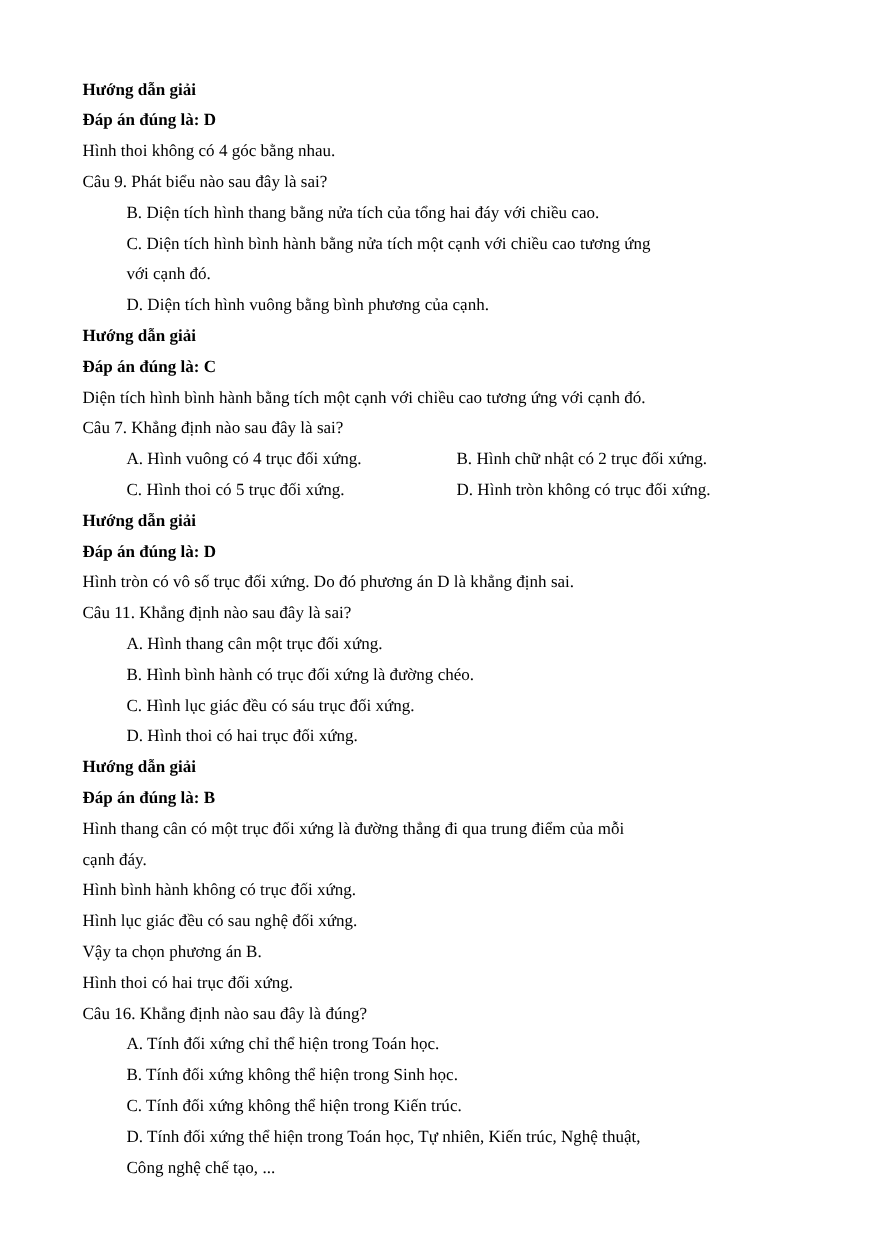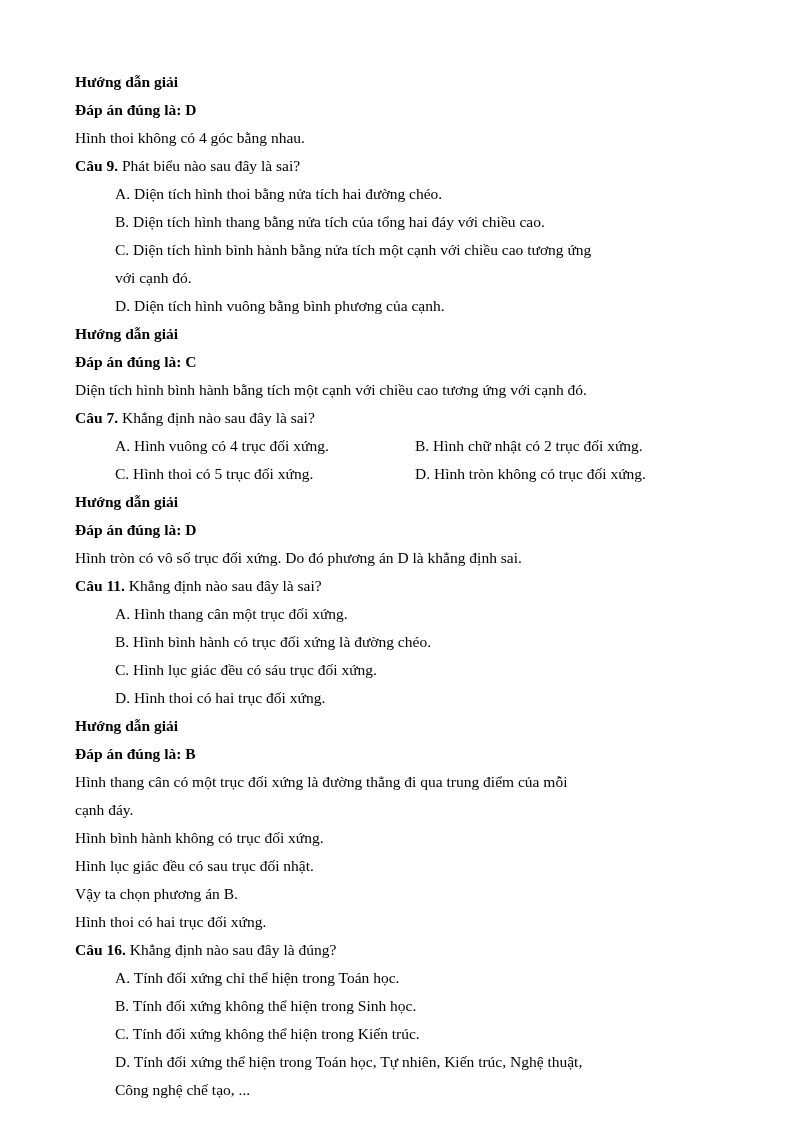--- a/index.html
+++ b/index.html
@@ -23,21 +23,21 @@
     line-height: 28px;
     white-space: nowrap;
   }
   .line.wrap {
     white-space: normal;
   }
   .heading {
     font-weight: bold;
   }
   .question .q-label {
-    font-weight: bold;
+    font-weight: normal;
   }
   .option {
     padding-left: 40px;
   }
   .two-col {
     padding-left: 40px;
     display: flex;
     justify-content: space-between;
   }
   .col-left {
@@ -50,21 +50,20 @@
 </style>
 </head>
 <body>
 
 <div class="page">
   <div>
       <div class="line heading">Hướng dẫn giải</div>
       <div class="line heading">Đáp án đúng là: D</div>
       <div class="line para wrap">Hình thoi không có 4 góc bằng nhau.</div>
       <div class="line question wrap"><span class="q-label">Câu 9.</span> Phát biểu nào sau đây là sai?</div>
-      <div class="line option wrap">A. Diện tích hình thoi bằng nửa tích hai đường chéo.</div>
       <div class="line option wrap">B. Diện tích hình thang bằng nửa tích của tổng hai đáy với chiều cao.</div>
       <div class="line option wrap">C. Diện tích hình bình hành bằng nửa tích một cạnh với chiều cao tương ứng với cạnh đó.</div>
       <div class="line option wrap">D. Diện tích hình vuông bằng bình phương của cạnh.</div>
       <div class="line heading">Hướng dẫn giải</div>
       <div class="line heading">Đáp án đúng là: C</div>
       <div class="line para wrap">Diện tích hình bình hành bằng tích một cạnh với chiều cao tương ứng với cạnh đó.</div>
       <div class="line question wrap"><span class="q-label">Câu 7.</span> Khẳng định nào sau đây là sai?</div>
       <div class="line two-col">
         <span class="col-left">A. Hình vuông có 4 trục đối xứng.</span>
         <span class="col-right">B. Hình chữ nhật có 2 trục đối xứng.</span>
@@ -78,21 +77,21 @@
       <div class="line para wrap">Hình tròn có vô số trục đối xứng. Do đó phương án D là khẳng định sai.</div>
       <div class="line question wrap"><span class="q-label">Câu 11.</span> Khẳng định nào sau đây là sai?</div>
       <div class="line option wrap">A. Hình thang cân một trục đối xứng.</div>
       <div class="line option wrap">B. Hình bình hành có trục đối xứng là đường chéo.</div>
       <div class="line option wrap">C. Hình lục giác đều có sáu trục đối xứng.</div>
       <div class="line option wrap">D. Hình thoi có hai trục đối xứng.</div>
       <div class="line heading">Hướng dẫn giải</div>
       <div class="line heading">Đáp án đúng là: B</div>
       <div class="line para wrap">Hình thang cân có một trục đối xứng là đường thẳng đi qua trung điểm của mỗi cạnh đáy.</div>
       <div class="line para wrap">Hình bình hành không có trục đối xứng.</div>
-      <div class="line para wrap">Hình lục giác đều có sau trục đối nhật.</div>
+      <div class="line para wrap">Hình lục giác đều có sau nghệ đối xứng.</div>
       <div class="line para wrap">Vậy ta chọn phương án B.</div>
       <div class="line para wrap">Hình thoi có hai trục đối xứng.</div>
       <div class="line question wrap"><span class="q-label">Câu 16.</span> Khẳng định nào sau đây là đúng?</div>
       <div class="line option wrap">A. Tính đối xứng chỉ thể hiện trong Toán học.</div>
       <div class="line option wrap">B. Tính đối xứng không thể hiện trong Sinh học.</div>
       <div class="line option wrap">C. Tính đối xứng không thể hiện trong Kiến trúc.</div>
       <div class="line option wrap">D. Tính đối xứng thể hiện trong Toán học, Tự nhiên, Kiến trúc, Nghệ thuật, Công nghệ chế tạo, ...</div>
     </div>
 </div>
 

